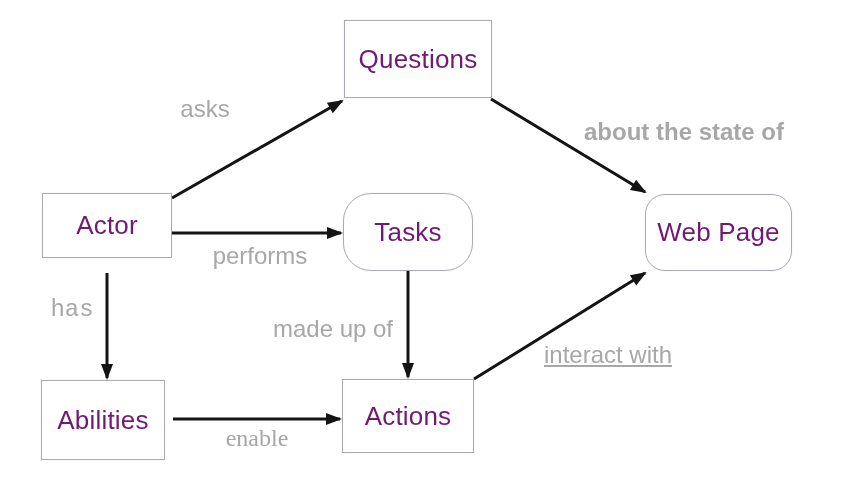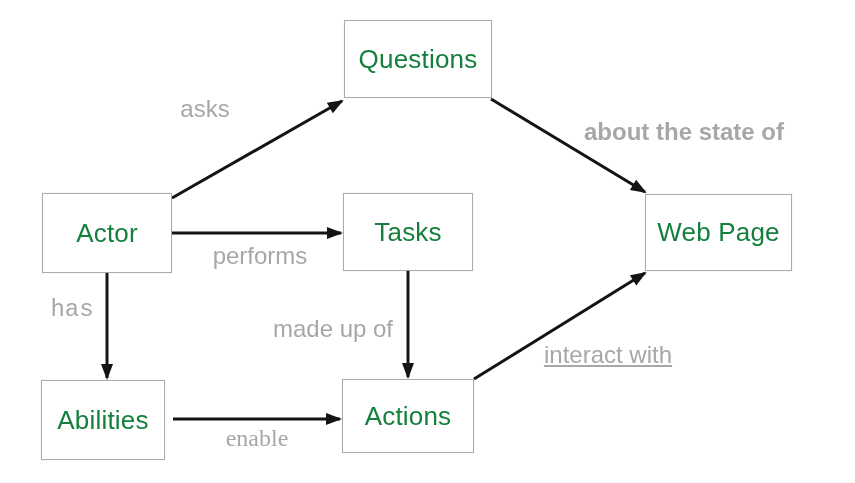--- a/index.html
+++ b/index.html
@@ -18,21 +18,21 @@
   }
   .node {
     position: absolute;
     display: flex;
     align-items: center;
     justify-content: center;
     background: #ffffff;
     border: 1px solid #a9abb2;
     box-shadow: 0 0 0 1px rgba(0,0,0,0.02);
     font-size: 26px;
-    color: #15803d;
+    color: #701a75;
     letter-spacing: 0.2px;
     box-sizing: border-box;
   }
   .edge-label {
     position: absolute;
     transform: translateX(-50%);
     font-size: 24px;
     color: #a7a7a7;
     white-space: nowrap;
   }
@@ -55,27 +55,27 @@
         <line class="edge-line" x1="107" y1="273" x2="107" y2="378" marker-end="url(#arrowhead)"></line>
         <line class="edge-line" x1="408" y1="271" x2="408" y2="377" marker-end="url(#arrowhead)"></line>
         <line class="edge-line" x1="173" y1="419" x2="340" y2="419" marker-end="url(#arrowhead)"></line>
         <line class="edge-line" x1="474" y1="379" x2="645" y2="273" marker-end="url(#arrowhead)"></line>
       </g>
   </svg>
   <div id="nodes-group">
       <div class="node" style="left: 344px; top: 20px; width: 148px; height: 78px;">
         <span>Questions</span>
       </div>
-      <div class="node" style="left: 42px; top: 193px; width: 130px; height: 80px;">
+      <div class="node" style="left: 42px; top: 193px; width: 130px; height: 65px;">
         <span>Actor</span>
       </div>
-      <div class="node" style="left: 343px; top: 193px; width: 130px; height: 78px;">
+      <div class="node" style="left: 343px; top: 193px; width: 130px; height: 78px; border-radius: 28px;">
         <span>Tasks</span>
       </div>
-      <div class="node" style="left: 645px; top: 194px; width: 147px; height: 77px;">
+      <div class="node" style="left: 645px; top: 194px; width: 147px; height: 77px; border-radius: 20px;">
         <span>Web Page</span>
       </div>
       <div class="node" style="left: 41px; top: 380px; width: 124px; height: 80px;">
         <span>Abilities</span>
       </div>
       <div class="node" style="left: 342px; top: 379px; width: 132px; height: 74px;">
         <span>Actions</span>
       </div>
     </div>
   <div id="labels-group">

